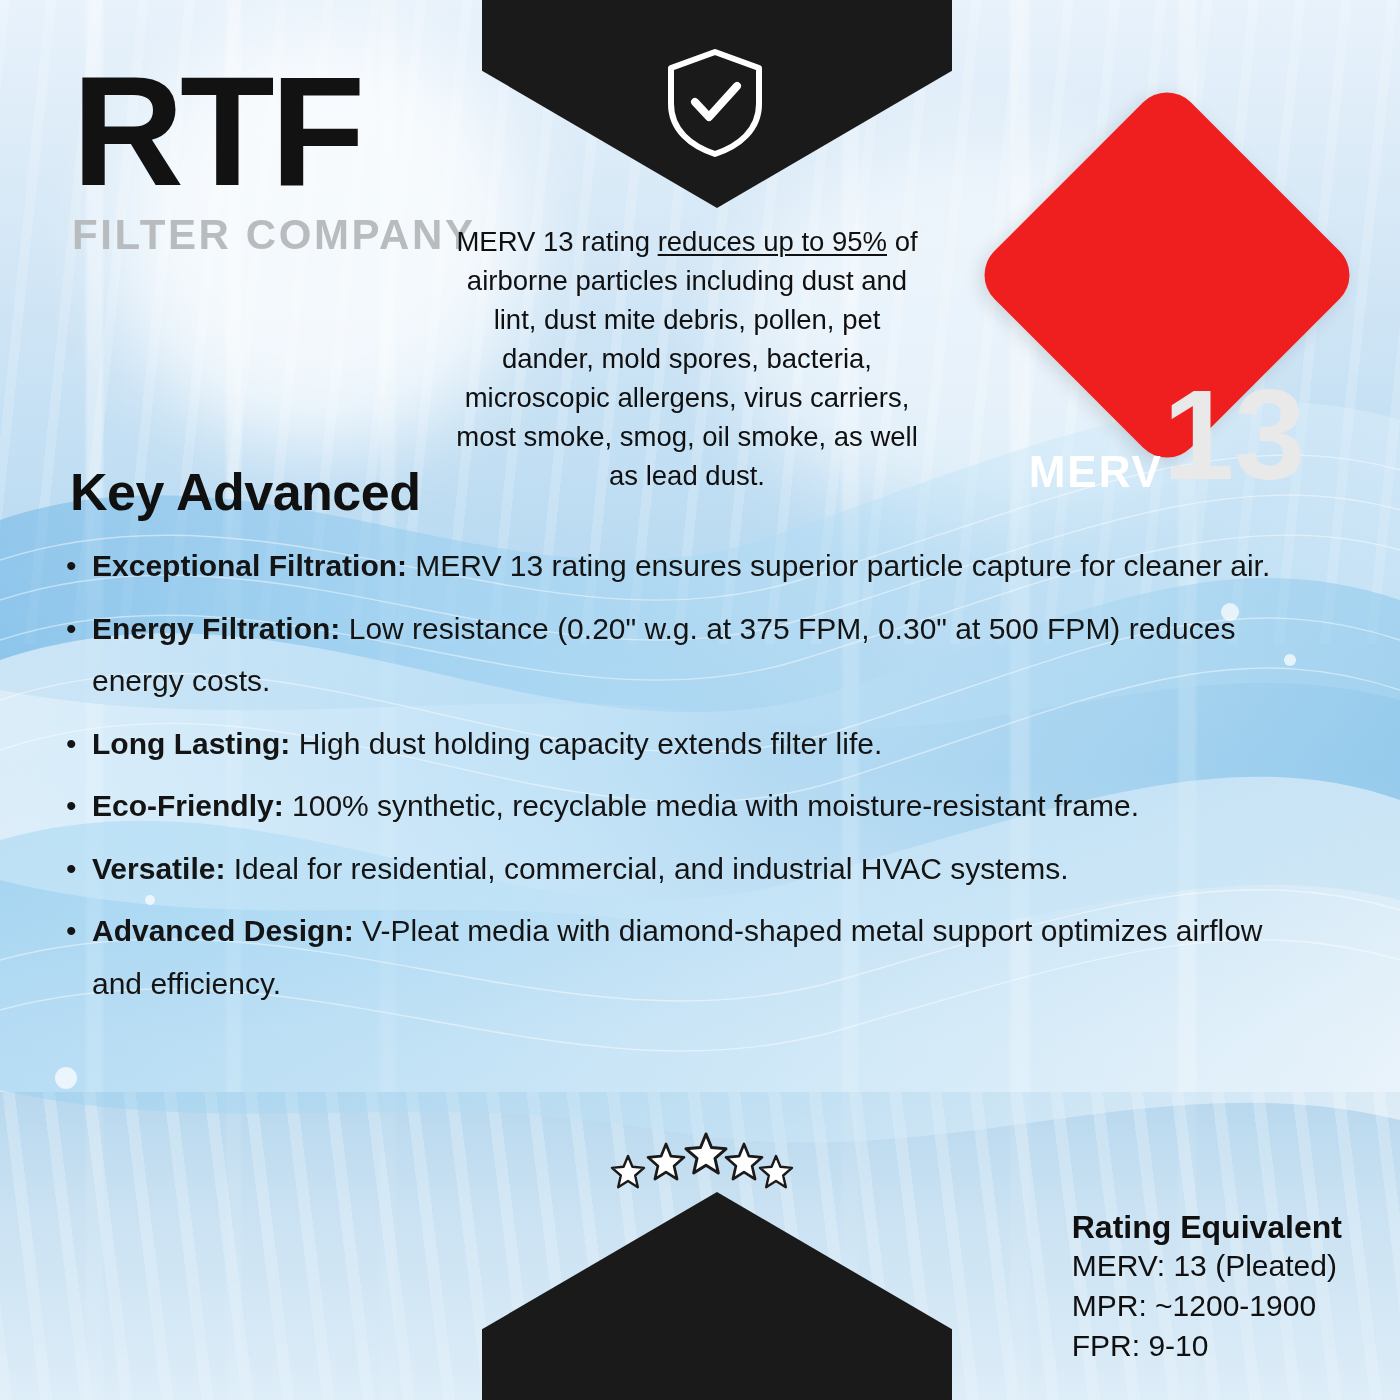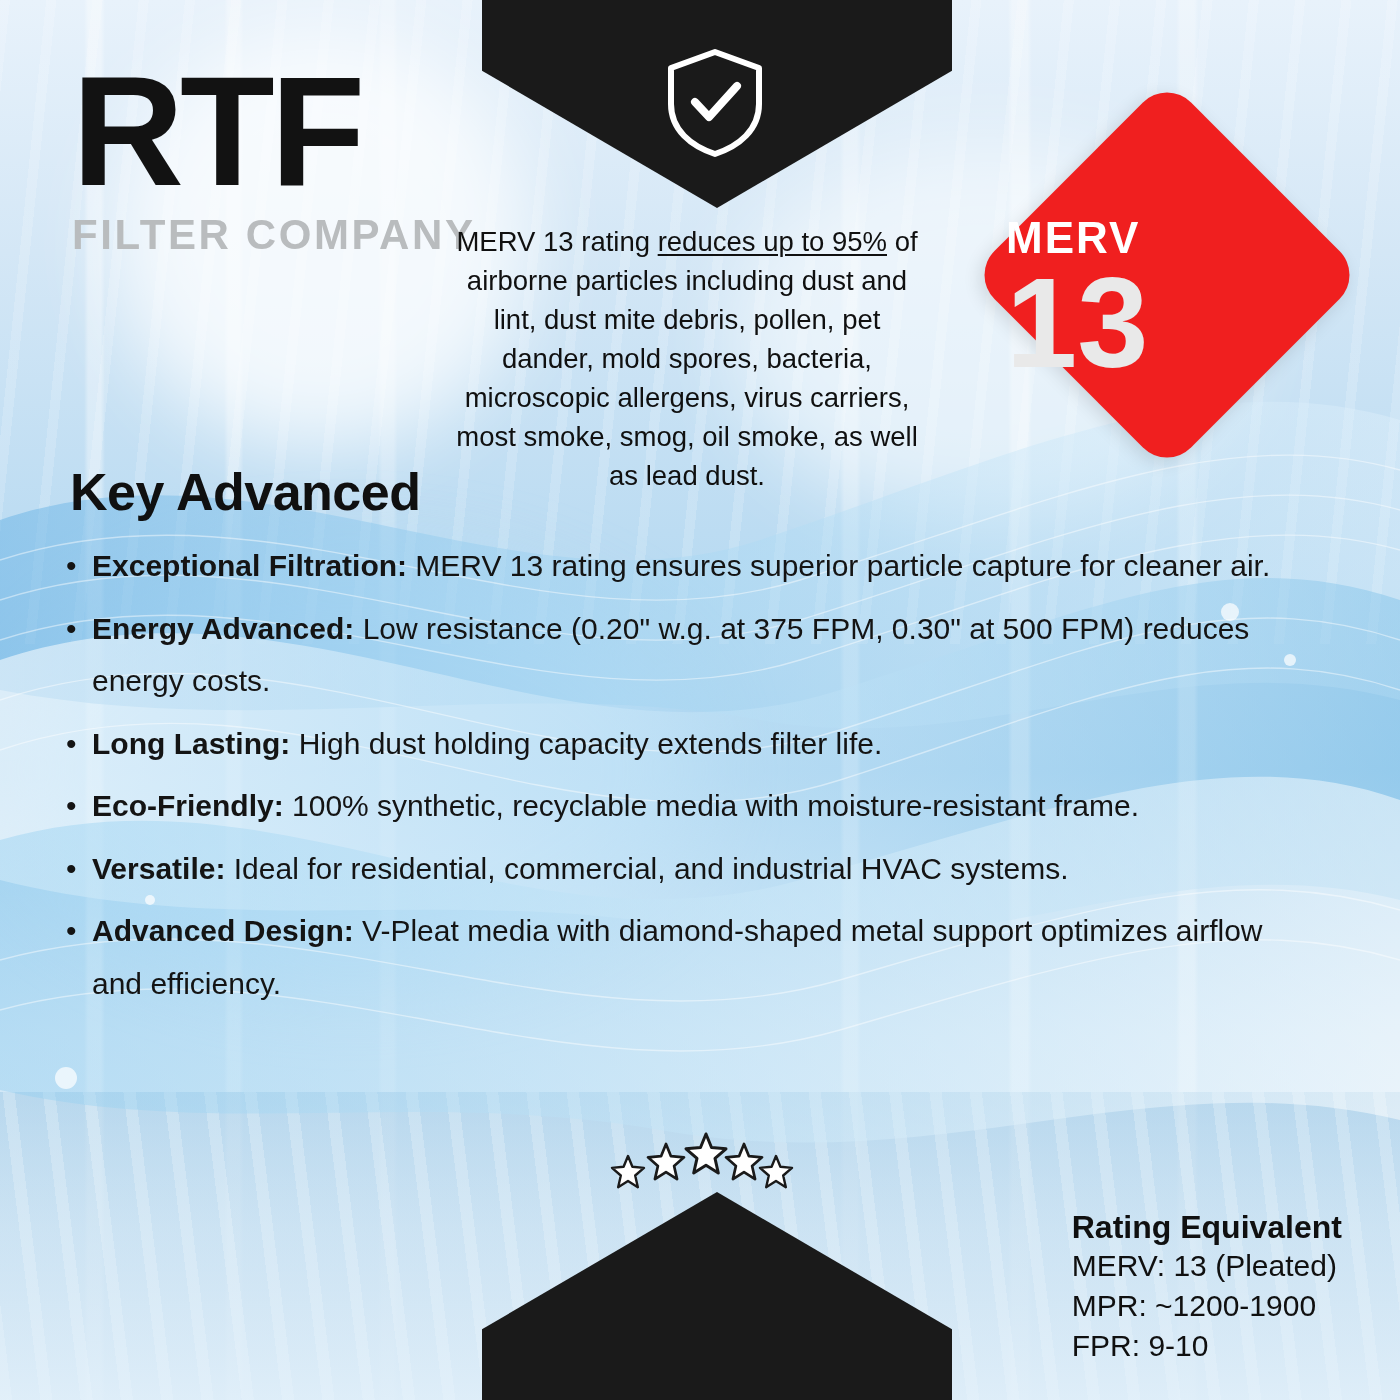--- a/index.html
+++ b/index.html
@@ -116,22 +116,22 @@
   .merv-diamond {
     position: absolute; left: 22px; top: 32px;
     width: 278px; height: 278px;
     background: #f01f1f;
     border-radius: 34px;
     transform: rotate(45deg);
     box-shadow: 0 6px 18px rgba(0,0,0,.12);
   }
   .merv-text {
     position: absolute; inset: 0;
-    display: flex; flex-direction: column;
-    align-items: flex-start; justify-content: center;
+    display: flex; flex-direction: row;
+    align-items: flex-end; justify-content: center;
     color: #fff;
   }
   .merv-word {
     font-size: 44px; font-weight: 700; letter-spacing: 2px;
     line-height: 1; margin-bottom: 2px;
   }
   .merv-num {
     font-size: 128px; font-weight: 700; line-height: .95;
     color: #e9e9e9;
   }
@@ -259,21 +259,21 @@
 
   <h2 class="kb-title">Key Advanced</h2>
 
   <div class="benefits">
     <div class="benefit">
       <span class="bullet">•</span>
       <span><b>Exceptional Filtration:</b><span> MERV 13 rating ensures superior particle capture for cleaner air.</span></span>
     </div>
     <div class="benefit">
       <span class="bullet">•</span>
-      <span><b>Energy Advanced:</b><span> Low resistance (0.20" w.g. at 375 FPM, 0.30" at 500 FPM) reduces energy costs.</span></span>
+      <span><b>Energy Filtration:</b><span> Low resistance (0.20" w.g. at 375 FPM, 0.30" at 500 FPM) reduces energy costs.</span></span>
     </div>
     <div class="benefit">
       <span class="bullet">•</span>
       <span><b>Long Lasting:</b><span> High dust holding capacity extends filter life.</span></span>
     </div>
     <div class="benefit">
       <span class="bullet">•</span>
       <span><b>Eco-Friendly:</b><span> 100% synthetic, recyclable media with moisture-resistant frame.</span></span>
     </div>
     <div class="benefit">

